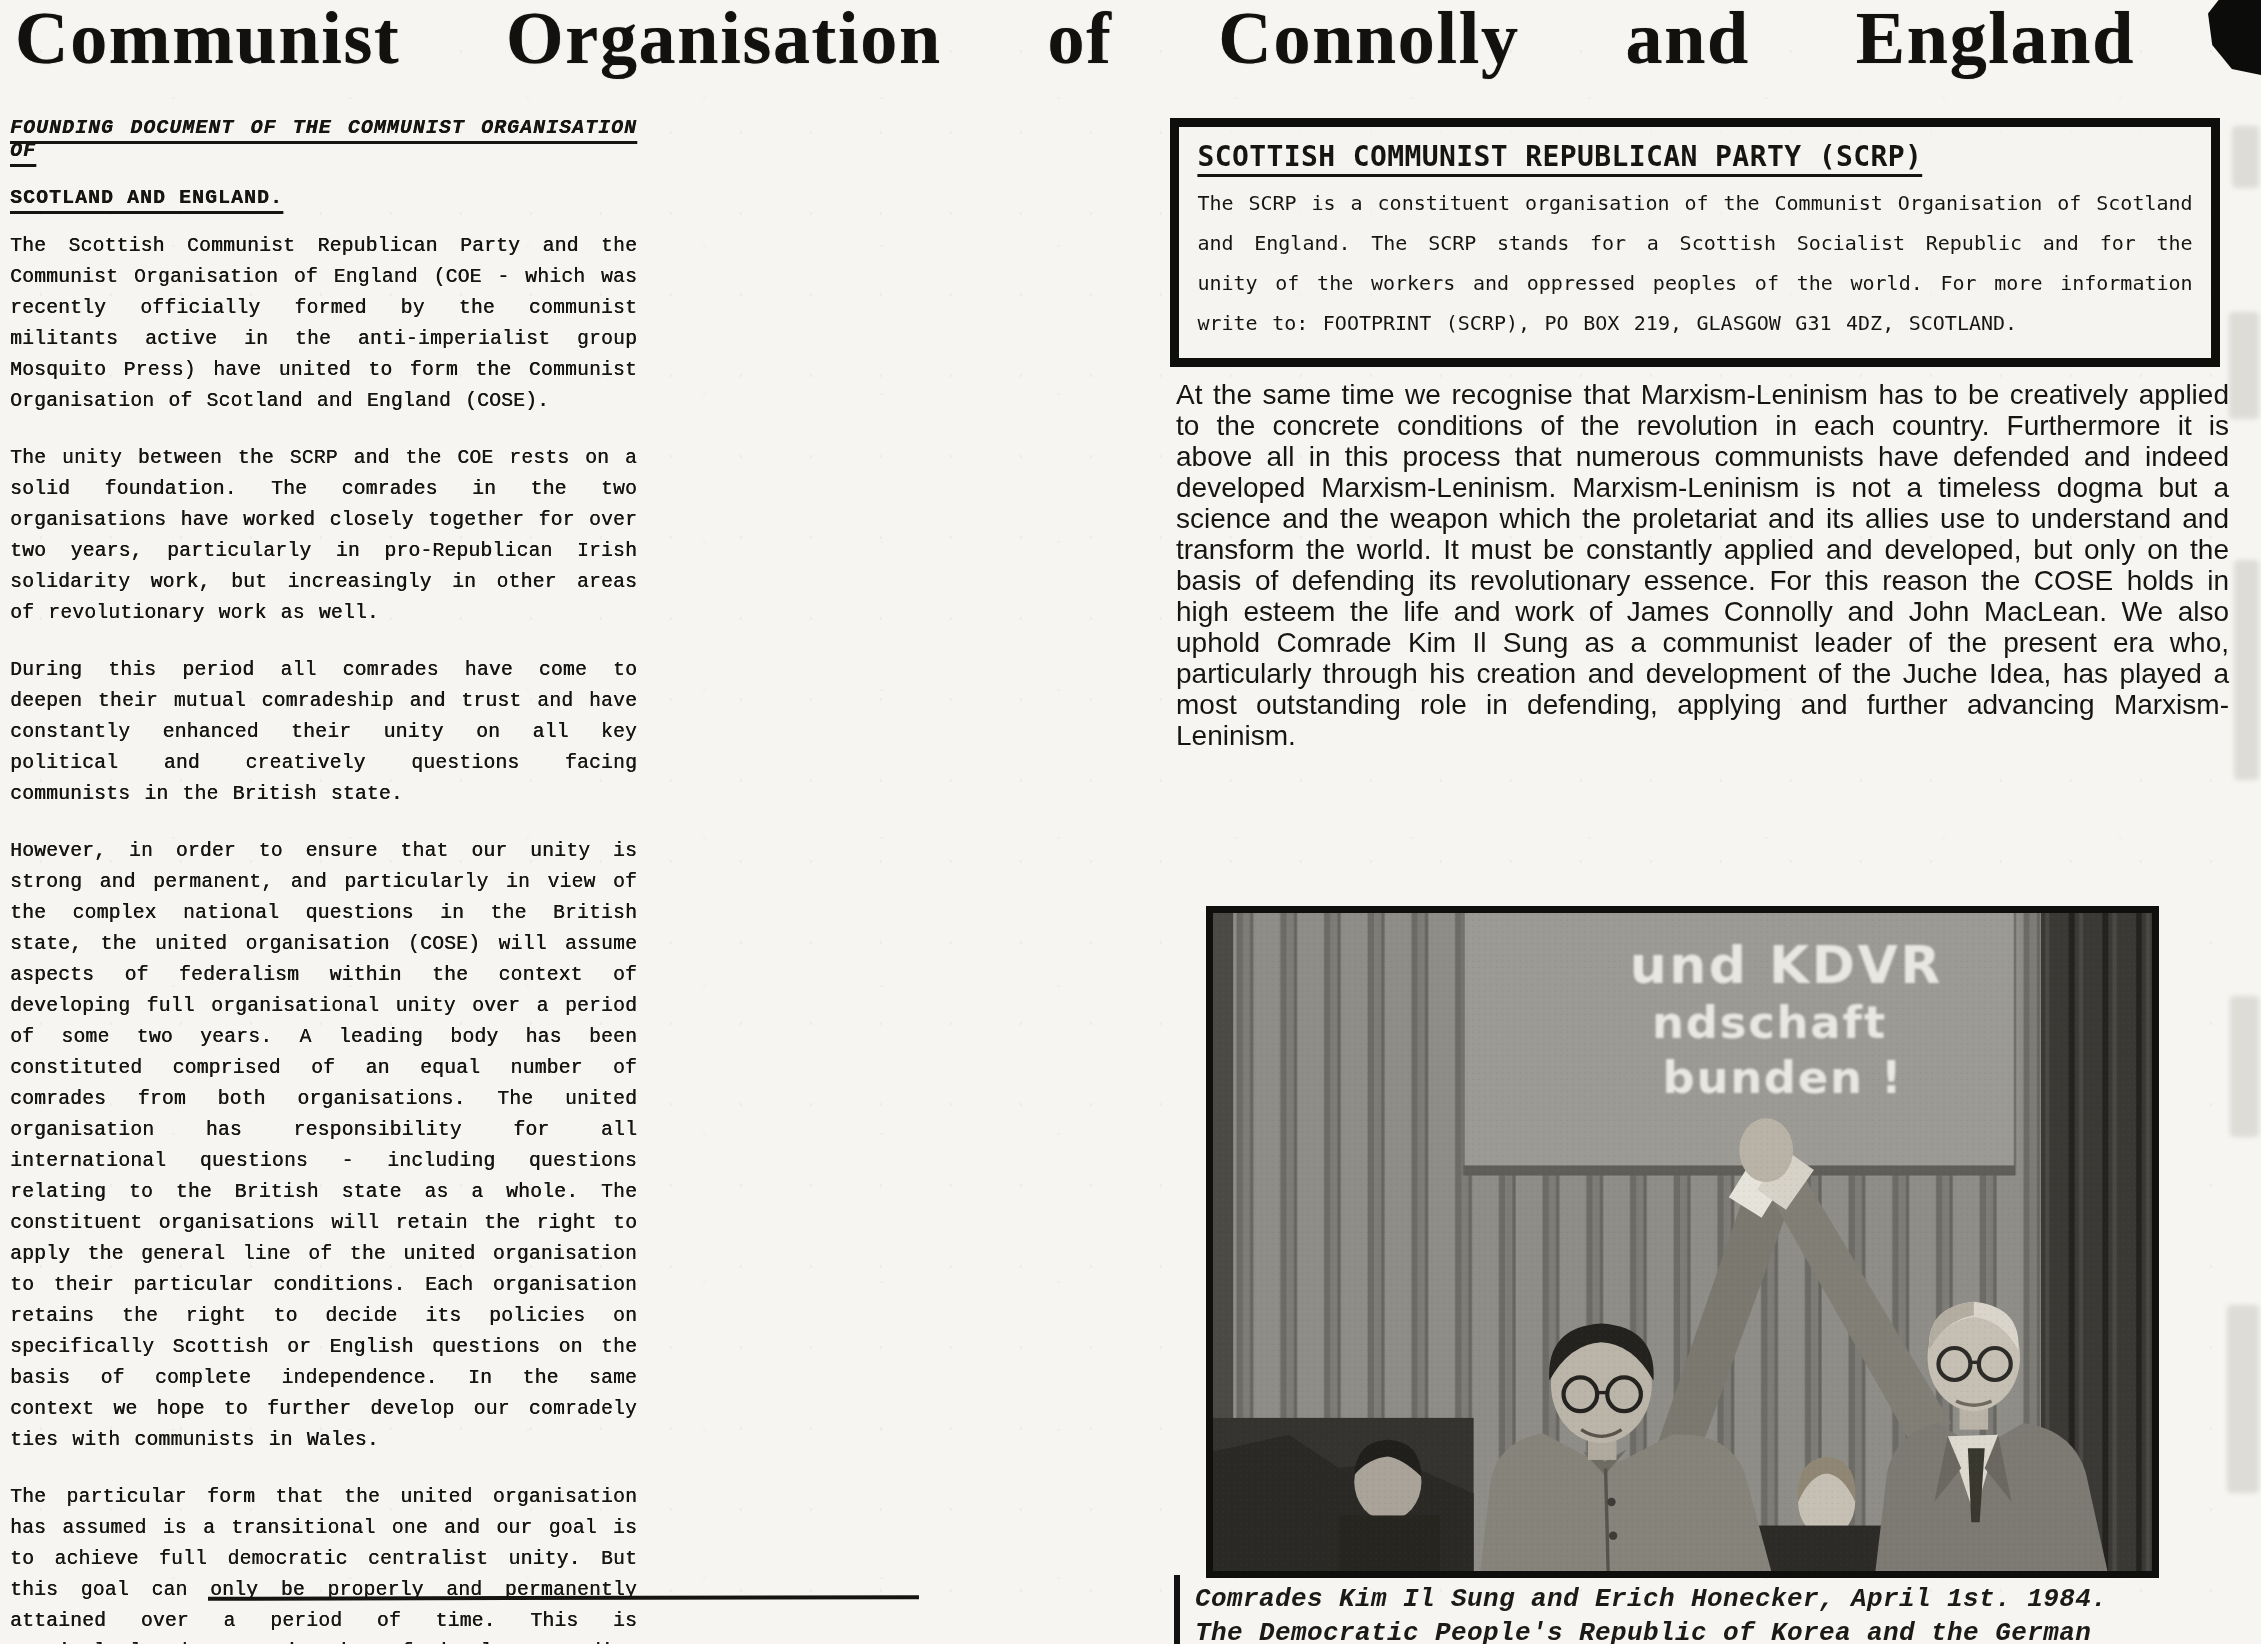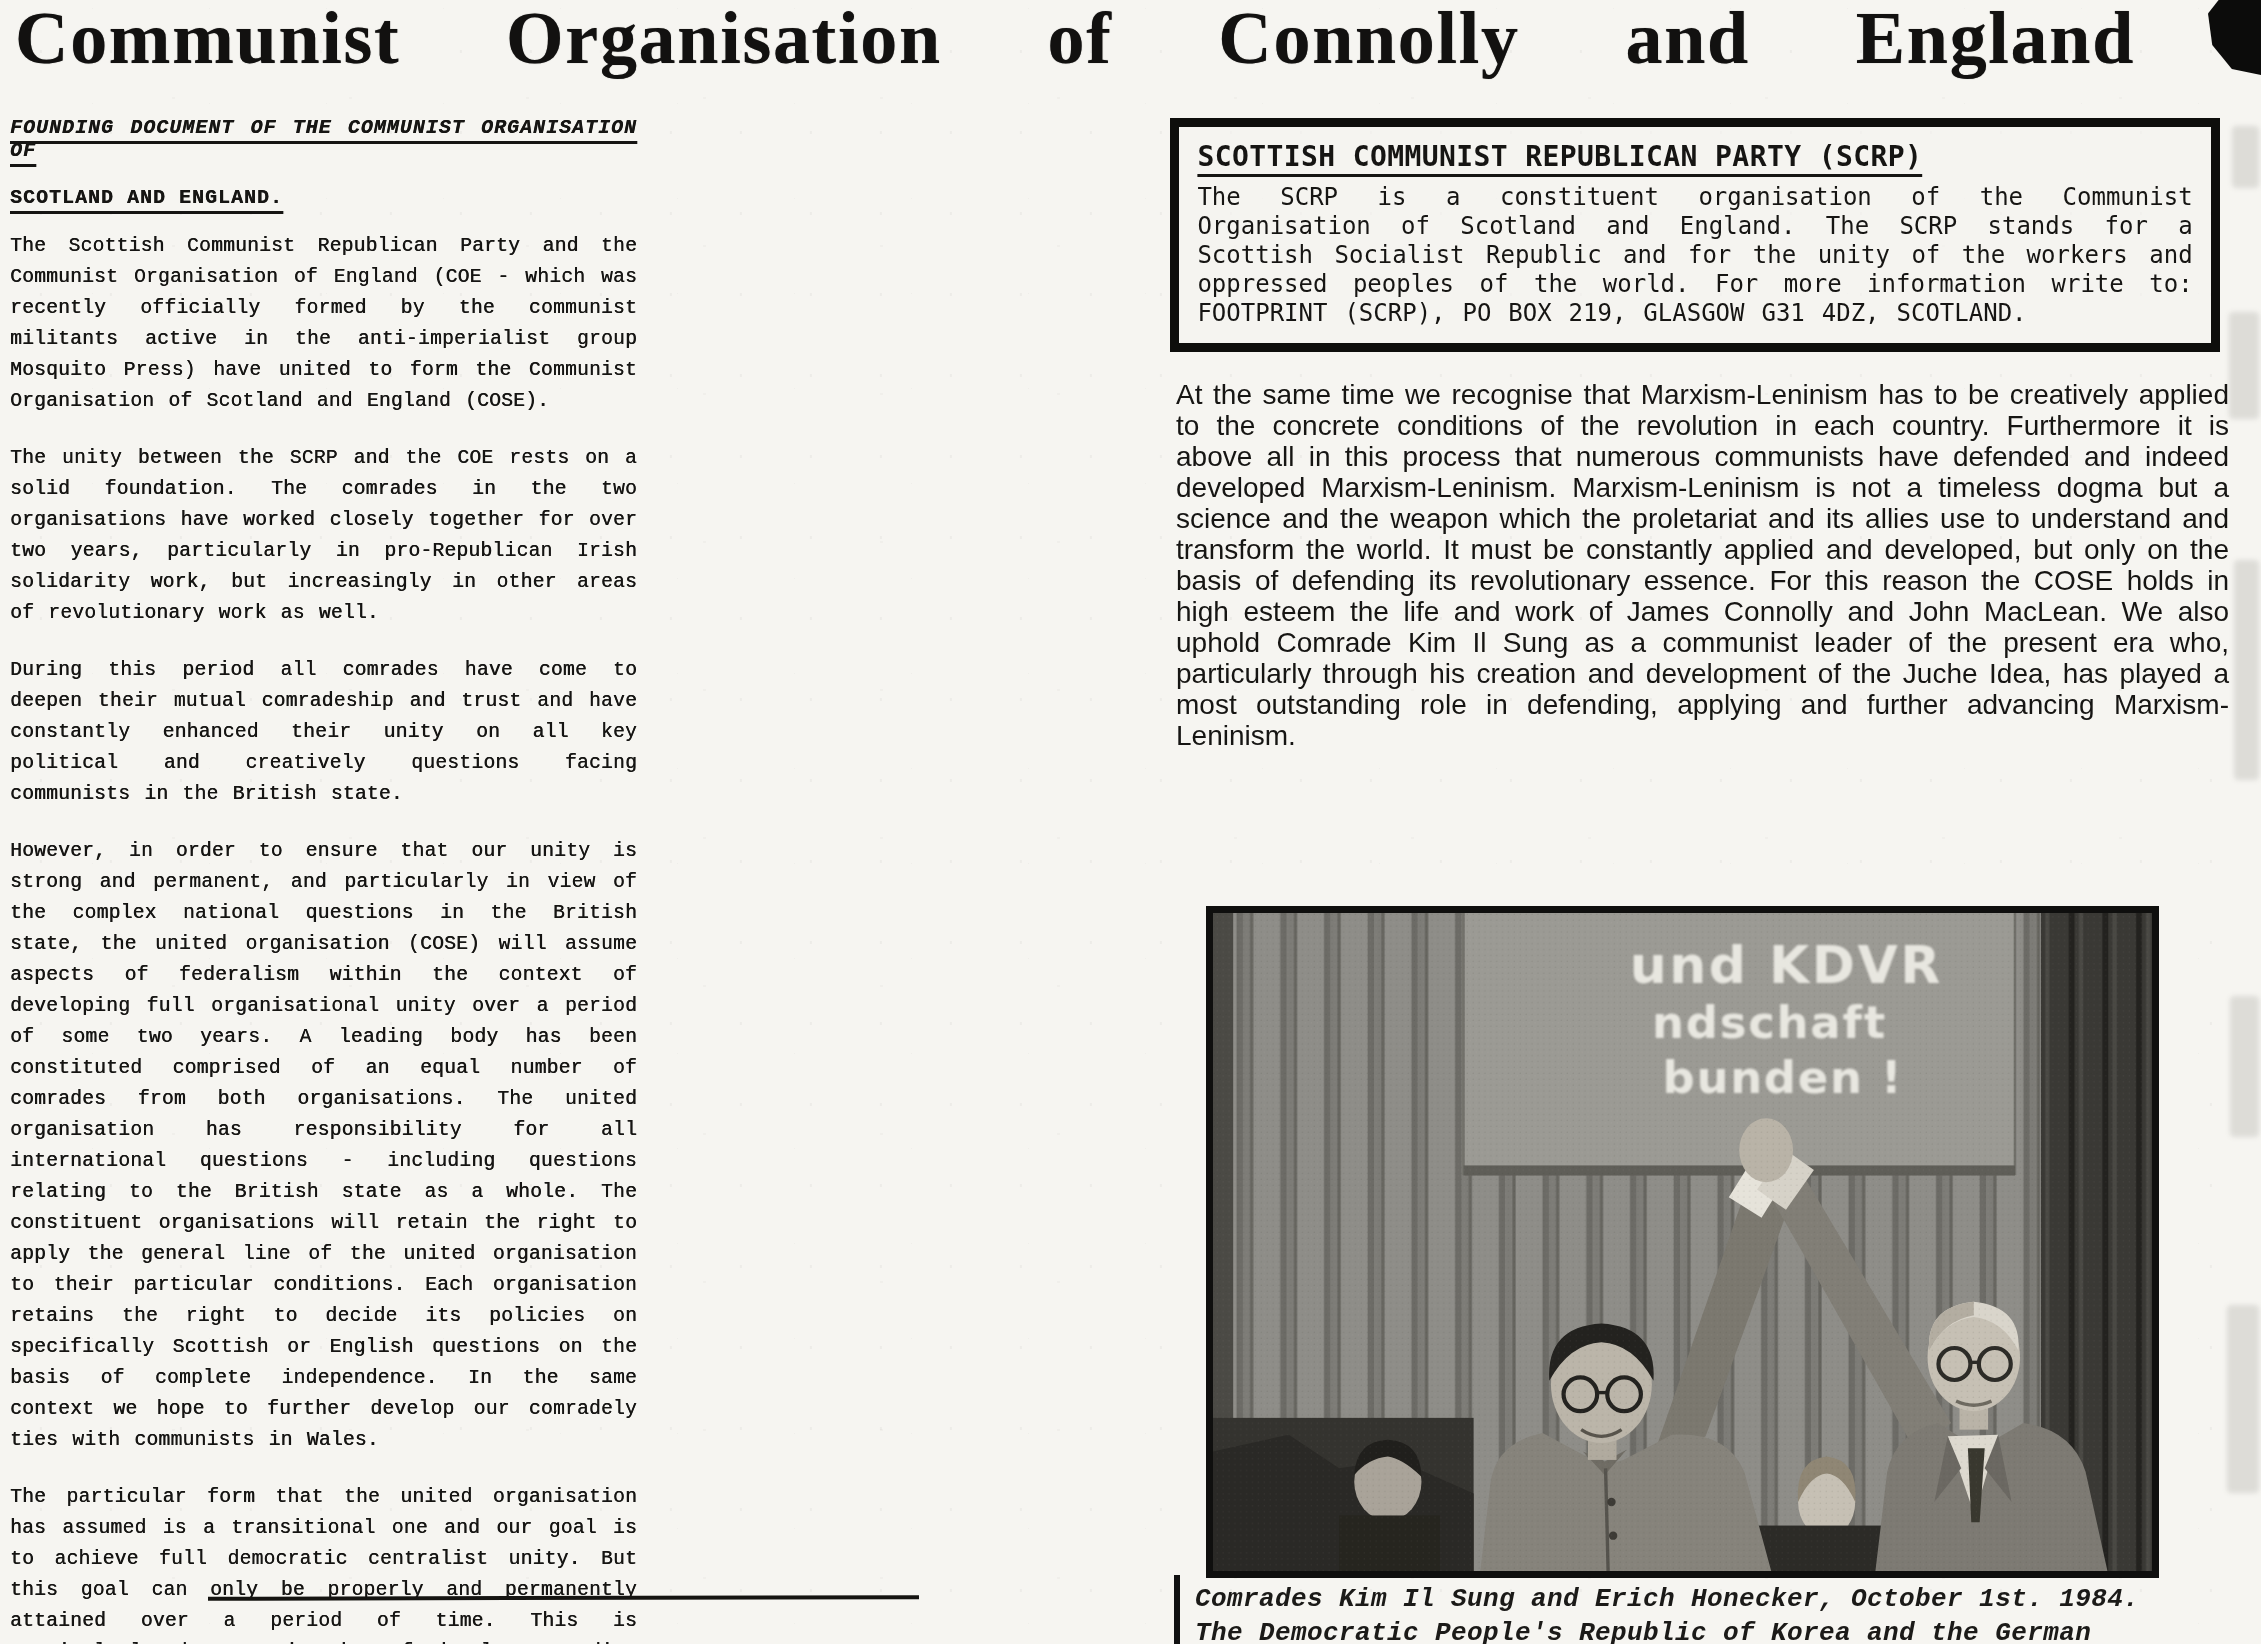--- a/index.html
+++ b/index.html
@@ -47,21 +47,21 @@
     position:absolute;left:1170px;top:118px;width:1050px;box-sizing:border-box;
     border:9.2px solid #0e0e0c;background:rgba(245,244,240,.6);
     padding:13.4px 18.4px 15px 18.4px;
     font-family:"DejaVu Sans Mono",monospace;
   }
   .scrp-title{
     font-size:28px;font-weight:bold;letter-spacing:0.4px;margin:0 0 10px 0;
     text-decoration:underline;text-decoration-thickness:3.4px;text-underline-offset:8.4px;
   }
   .scrp-body{
-    margin:0;font-size:24px;line-height:29px;text-align:justify;
+    margin:0;font-size:20px;line-height:40px;text-align:justify;
     word-spacing:2.5px;
   }
   .rc-para{
     position:absolute;left:1176px;top:379px;width:1053px;
     font-family:Liberation Sans, sans-serif;
     font-size:28px;line-height:31px;text-align:justify;word-spacing:2.5px;margin:0;
   }
   
   .photo-frame{
     position:absolute;left:1206px;top:906px;width:953px;height:672px;
@@ -215,18 +215,18 @@
       <rect width="1117" height="782" fill="url(#grain)"></rect>
     </svg>
     <div class="banner-text">
       <div class="b1">und KDVR</div>
       <div class="b2">ndschaft</div>
       <div class="b3">bunden !</div>
     </div>
   </div>
 
   <div class="caption">
-    <div>Comrades Kim Il Sung and Erich Honecker, October 1st. 1984.</div>
+    <div>Comrades Kim Il Sung and Erich Honecker, April 1st. 1984.</div>
     <div>The Democratic People's Republic of Korea and the German</div>
   </div>
 
 </div>
 
 
 </body></html>

